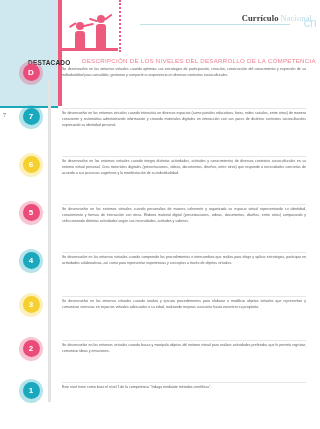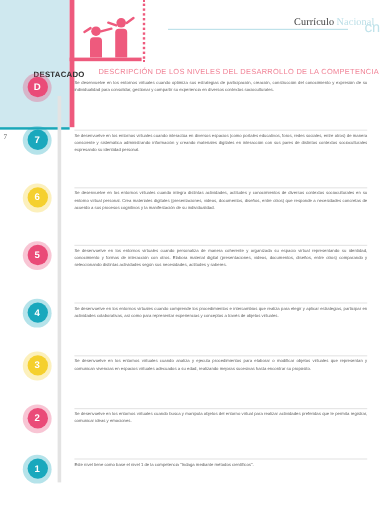--- a/index.html
+++ b/index.html
@@ -74,21 +74,21 @@
     width: 200px;
     text-align: right;
   }
   #header-title-row {
     font-size: 8.5px;
     letter-spacing: .1px;
     white-space: nowrap;
     line-height: 1;
   }
   #brand-curriculo {
-    font-weight: normal;
+    font-weight: bold;
     color: #3b3b3b;
     font-family: "Liberation Serif", serif;
     margin-top: 25px;
   }
   #brand-nacional {
     color: #b9dde6;
     font-family: Liberation Serif, serif;
     margin-left: 2px;
   }
   #header-rule {

